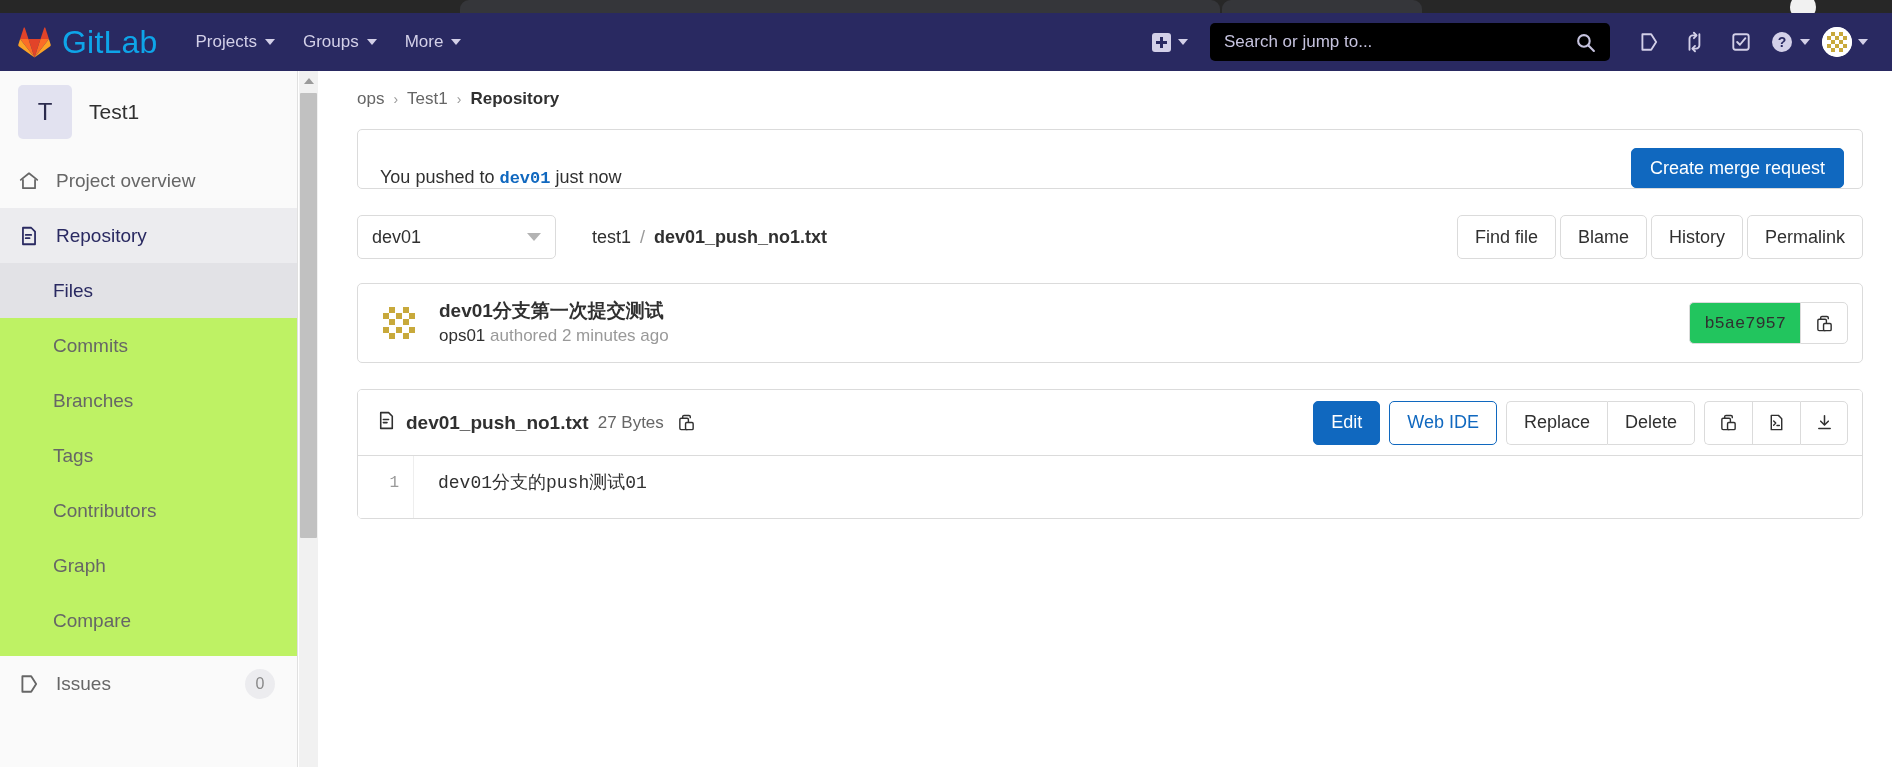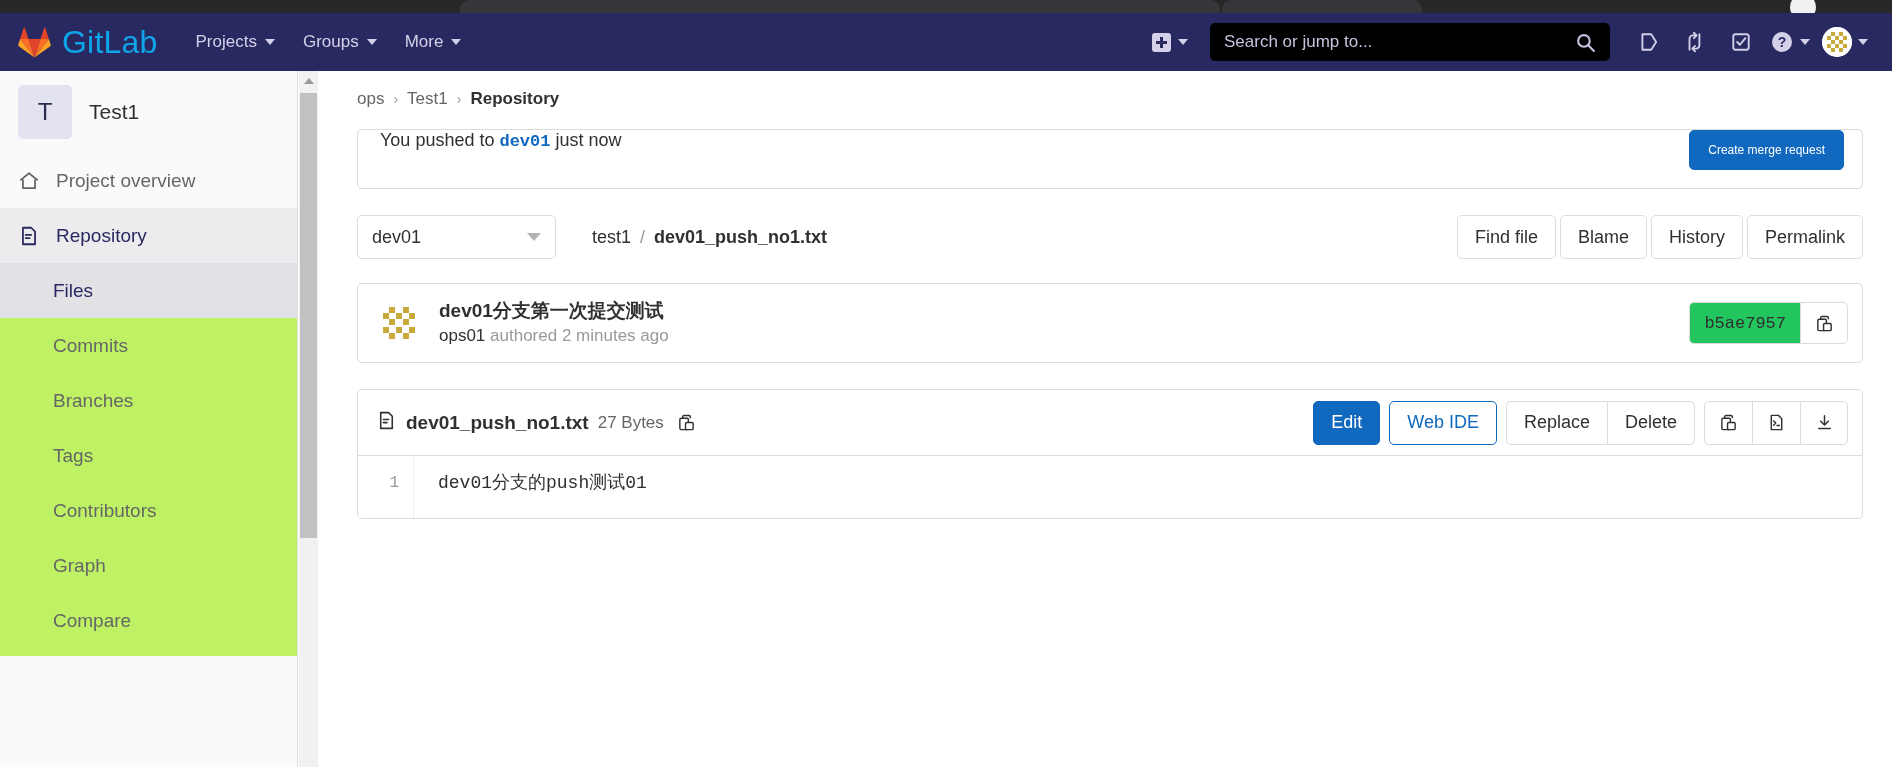--- a/index.html
+++ b/index.html
@@ -197,36 +197,36 @@
   .breadcrumb .sep { color: #999; font-size: 14px; }
   .breadcrumb .current { color: #303030; font-weight: bold; cursor: pointer; }
 
   .content-pad { padding: 0 29px; }
 
   .push-alert {
     margin-top: 20px;
     border: 1px solid #dbdbdb;
     border-radius: 5px;
     height: 60px;
-    display: flex; align-items: flex-start;
+    display: flex; align-items: flex-end;
     padding: 0 18px 0 22px;
     background: #fff;
   }
   .push-text { font-size: 18px; color: #303030; }
   .push-text .branch-ref {
     font-family: "Liberation Mono", monospace;
     color: #1068bf; font-weight: bold; font-size: 17px;
     cursor: pointer;
   }
   .btn-primary {
     margin-left: auto;
     background: #1068bf; color: #fff;
     border: 1px solid #1068bf; border-radius: 5px;
     height: 40px; padding: 0 18px;
-    font-size: 12px; cursor: pointer;
+    font-size: 18px; cursor: pointer;
     font-family: "Liberation Sans", sans-serif;
   }
 
   .file-toolbar {
     margin-top: 26px;
     display: flex; align-items: center;
     height: 44px;
   }
   .branch-select {
     width: 199px; height: 44px;
@@ -508,20 +508,29 @@
       <span>Contributors</span>
     </div>
     <div class="sub-item">
       <span>Graph</span>
     </div>
     <div class="sub-item">
       <span>Compare</span>
     </div>
   </div>
 
+  <div class="side-item">
+    <span class="sicon">
+      <svg width="22" height="22" viewBox="0 0 20 20" fill="none" stroke="#666" stroke-width="1.7">
+        <path d="M4 3 H12 L16.5 10 L12 17 H4 Z" stroke-linejoin="round"></path>
+      </svg>
+    </span>
+    <span>Issues</span>
+    <span class="side-badge">0</span>
+  </div>
 
 </div>
 
 <div class="scroll-track">
   <div class="scroll-up">
     <span class="scroll-arrow"></span>
   </div>
   <div class="scroll-thumb"></div>
 </div>
 

